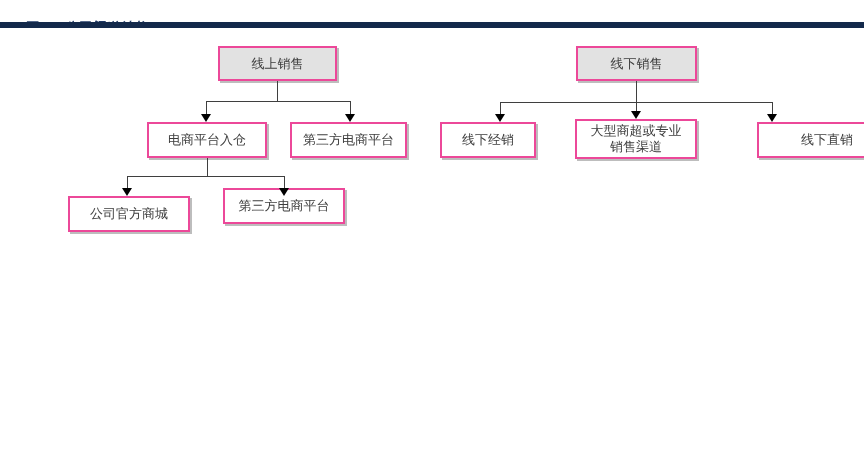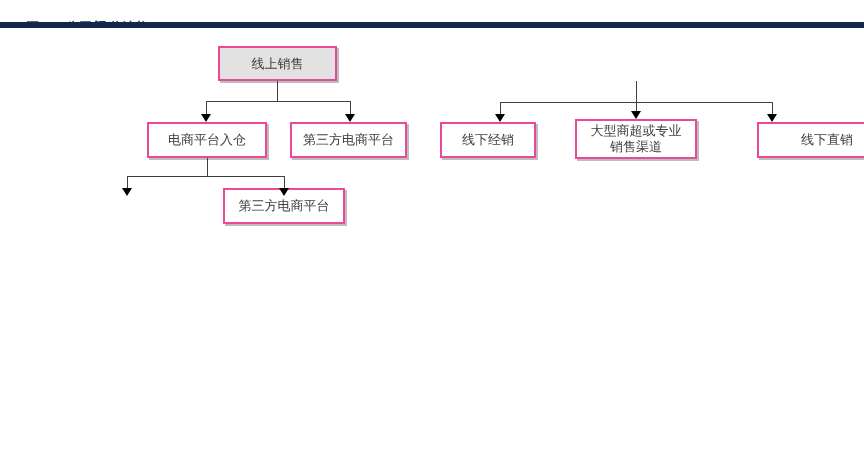--- a/index.html
+++ b/index.html
@@ -78,36 +78,38 @@
   <div class="fig-header">
     <span>图 9:</span><span class="fig-title">公司渠道结构</span>
   </div>
   <div class="title-rule"></div>
 
   <div class="canvas">
 
     <div class="node root" style="left:202px; top:18px;  width:119px; height:35px;">线上销售</div>
     <div class="node" style="left:131px; top:94px;  width:120px; height:36px;">电商平台入仓</div>
     <div class="node" style="left:274px; top:94px;  width:117px; height:36px;">第三方电商平台</div>
+    <div class="node" style="left:52px;  top:168px; width:122px; height:36px;">公司官方商城</div>
     <div class="node" style="left:207px; top:160px; width:122px; height:36px;">第三方电商平台</div>
 
     <div class="cline" style="left:261px; top:53px;  width:1px;  height:21px;"></div>
     <div class="cline" style="left:190px; top:73px;  width:145px; height:1px;"></div>
     <div class="cline" style="left:190px; top:73px;  width:1px;  height:13px;"></div>
     <div class="cline" style="left:334px; top:73px;  width:1px;  height:13px;"></div>
     <div class="arrow" style="left:185px; top:86px;"></div>
     <div class="arrow" style="left:329px; top:86px;"></div>
 
     <div class="cline" style="left:191px; top:130px; width:1px;  height:19px;"></div>
     <div class="cline" style="left:111px; top:148px; width:158px; height:1px;"></div>
     <div class="cline" style="left:111px; top:148px; width:1px;  height:12px;"></div>
     <div class="cline" style="left:268px; top:148px; width:1px;  height:12px;"></div>
     <div class="arrow" style="left:106px; top:160px;"></div>
     <div class="arrow" style="left:263px; top:160px;"></div>
 
+    <div class="node root" style="left:560px; top:18px; width:121px; height:35px;">线下销售</div>
     <div class="node" style="left:424px; top:94px; width:96px; height:36px;">线下经销</div>
     <div class="node" style="left:559px; top:91px; width:122px; height:40px;">大型商超或专业
 销售渠道</div>
     <div class="node" style="left:696px; top:94px; width:140px; height:36px;margin-left:45px;">线下直销</div>
 
     <div class="cline" style="left:620px; top:53px; width:1px;   height:22px;"></div>
     <div class="cline" style="left:484px; top:74px; width:273px; height:1px;"></div>
     <div class="cline" style="left:484px; top:74px; width:1px;   height:12px;"></div>
     <div class="cline" style="left:620px; top:74px; width:1px;   height:9px;"></div>
     <div class="cline" style="left:756px; top:74px; width:1px;   height:12px;"></div>

